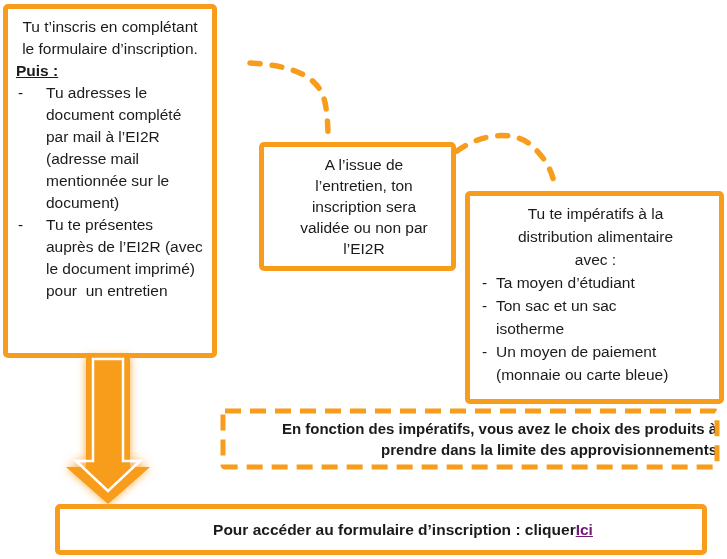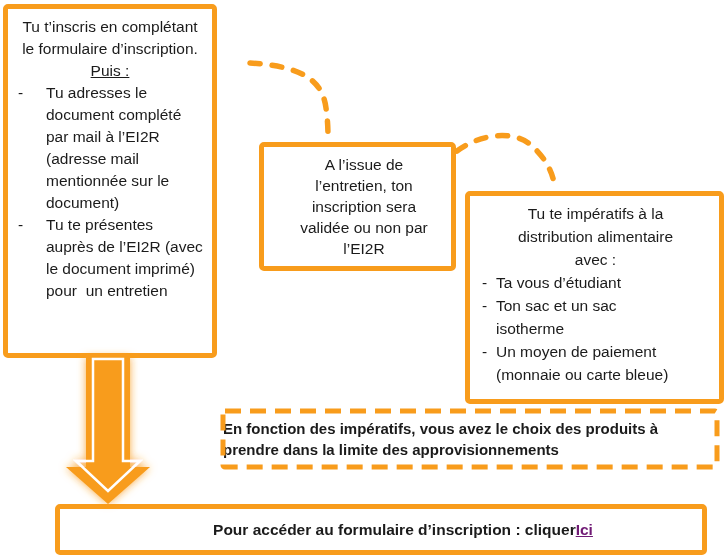--- a/index.html
+++ b/index.html
@@ -6,38 +6,38 @@
   .canvas{
     position:relative;width:727px;height:559px;background:#ffffff;overflow:hidden;
     font-family:"Liberation Sans", sans-serif;color:#1b1b1b;
   }
   .obox{position:absolute;background:#ffffff;border:5px solid #F89C1C;border-radius:5px;box-sizing:border-box;}
   .nowrap{white-space:nowrap;}
 
   
   .signup{left:3px;top:4px;width:214px;height:354px;padding:7px 8px 0 8px;font-size:15.5px;line-height:22px;}
   .signup .intro{text-align:center;}
-  .signup .puis{text-align:center;font-weight:normal;text-decoration:underline;margin:0;}
+  .signup .puis{font-weight:bold;text-decoration:underline;margin:0;}
   .bullet-row{display:flex;align-items:flex-start;}
   .signup .bullet-row .marker{width:30px;flex:0 0 30px;padding-left:2px;box-sizing:border-box;}
   .signup .bullet-row .btext{max-width:172px;white-space:pre-wrap;}
 
   
   .validation{left:259px;top:142px;width:197px;height:129px;padding-top:7px;font-size:15.5px;line-height:21px;}
   .validation div{text-align:center;white-space:nowrap;margin-left:13px;}
 
   
   .distribution{left:465px;top:191px;width:259px;height:213px;padding:6px 10px 0 12px;font-size:15.5px;line-height:23px;}
   .distribution .head{text-align:center;white-space:nowrap;}
   .distribution .bullet-row .marker{width:14px;flex:0 0 14px;}
   .distribution .bullet-row .btext{max-width:192px;}
 
   
   .notice{position:absolute;left:223px;top:411px;width:494px;height:56px;
-    display:flex;flex-direction:column;justify-content:center;align-items:flex-start;
+    display:flex;flex-direction:column;justify-content:center;align-items:flex-end;
     font-size:15px;font-weight:bold;line-height:21.5px;}
   .notice div{white-space:nowrap;}
 
   
   .footer{left:55px;top:504px;width:652px;height:51px;display:flex;align-items:center;justify-content:center;
     font-size:15.5px;font-weight:bold;white-space:nowrap;padding-left:44px;}
   .footer a{color:#701a75;text-decoration:underline;cursor:pointer;}
 
   .overlay{position:absolute;left:0;top:0;width:727px;height:559px;pointer-events:none;z-index:5;}
   .boxlayer{position:relative;z-index:2;}
@@ -70,21 +70,21 @@
       <div>validée ou non par</div>
       <div>l’EI2R</div>
     </div>
 
     <div class="obox distribution">
       <div class="head">Tu te impératifs à la</div>
       <div class="head">distribution alimentaire</div>
       <div class="head">avec :</div>
       <div class="bullet-row">
         <span class="marker">-</span>
-        <span class="btext">Ta vous d’étudiant</span>
+        <span class="btext">Ta moyen d’étudiant</span>
       </div>
       <div class="bullet-row">
         <span class="marker">-</span>
         <span class="btext">Ton sac et un sac isotherme</span>
       </div>
       <div class="bullet-row">
         <span class="marker">-</span>
         <span class="btext">Un moyen de paiement (monnaie ou carte bleue)</span>
       </div>
     </div>

